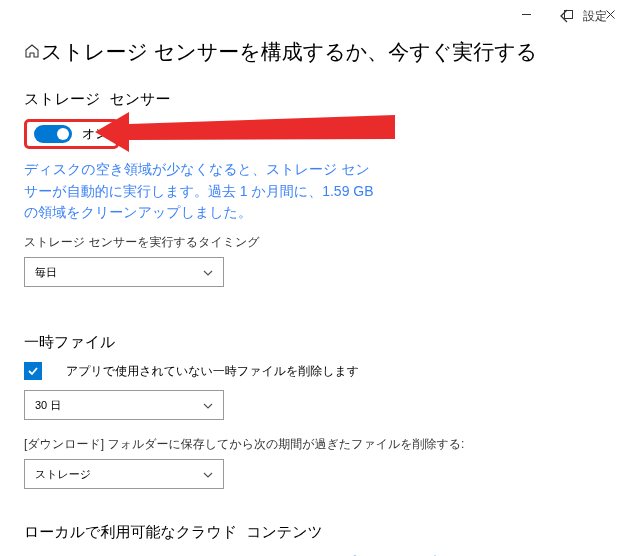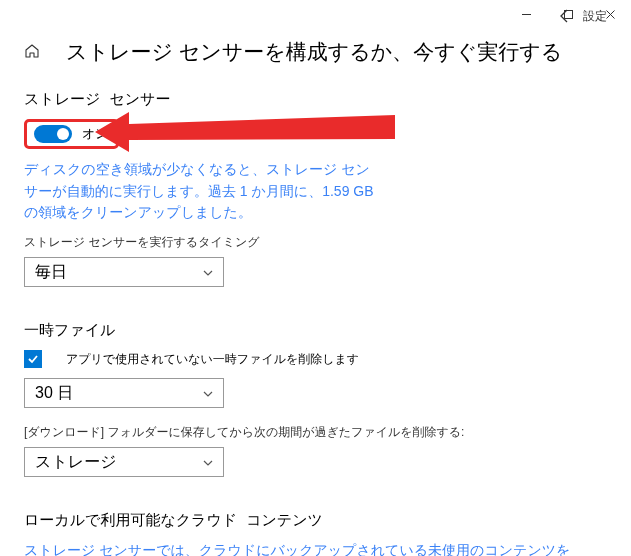--- a/index.html
+++ b/index.html
@@ -50,21 +50,21 @@
       justify-content: center;
       font-size: 11px;
       color: #333;
     }
     .content {
       padding: 6px 24px 16px 24px;
     }
     .page-header {
       display: flex;
       align-items: center;
-      gap: 26px;
+      gap: 1px;
       margin-bottom: 24px;
     }
     .home-icon {
       font-size: 15px;
       color: #333;
     }
     .page-title {
       font-size: 21px;
       font-weight: 400;
     }
@@ -118,21 +118,21 @@
       margin-bottom: 6px;
     }
     .dropdown {
       width: 200px;
       height: 30px;
       border: 1px solid #999;
       display: flex;
       align-items: center;
       justify-content: space-between;
       padding: 0 10px;
-      font-size: 16px;
+      font-size: 11px;
       background: #fff;
     }
     .chev {
       font-size: 11px;
       color: #555;
     }
     .checkbox-row {
       display: flex;
       align-items: center;
       gap: 24px;
@@ -207,21 +207,21 @@
   <p class="sub-label">ストレージ センサーを実行するタイミング</p>
   <div class="dropdown">
     <span>毎日</span>
     <span class="chev">
       <svg width="10" height="6" viewBox="0 0 10 6">
           <path d="M1 1 L5 5 L9 1" stroke="#555" stroke-width="1.2" fill="none"></path>
         </svg>
     </span>
   </div>
 
-  <h2 class="section-heading" style="margin-top:34px">一時ファイル</h2>
+  <h2 class="section-heading" style="margin-top:46px">一時ファイル</h2>
 
   <div class="checkbox-row">
     <div class="checkbox">
       <svg width="12" height="12" viewBox="0 0 12 12">
           <path d="M2 6 L5 9 L10 3" stroke="#fff" stroke-width="1.8" fill="none"></path>
         </svg>
     </div>
     <span style="font-size:12px">アプリで使用されていない一時ファイルを削除します</span>
   </div>
 

